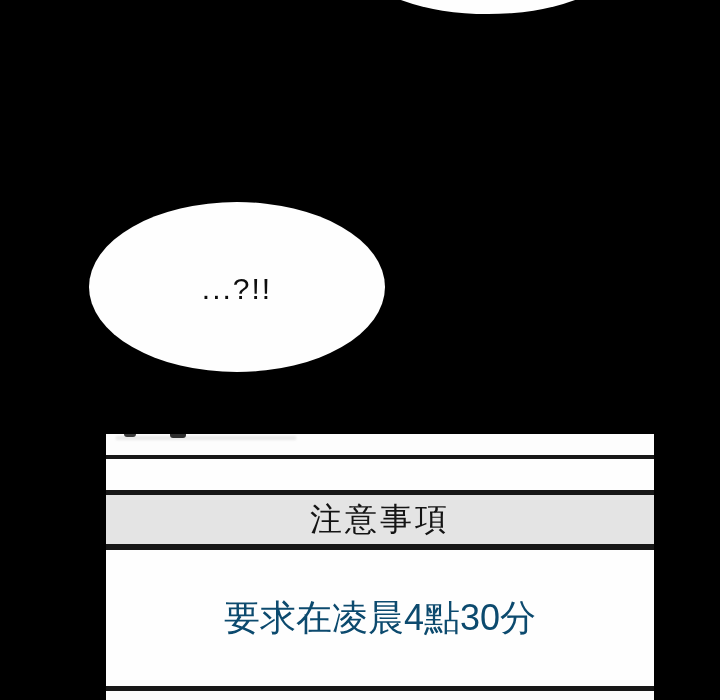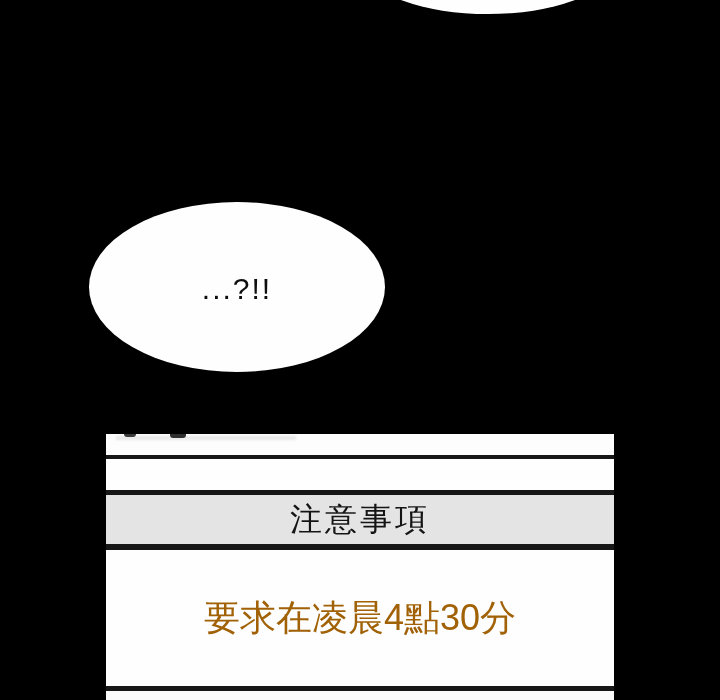--- a/index.html
+++ b/index.html
@@ -45,20 +45,21 @@
   }
 
   
   .notice {
     position: absolute;
     left: 106px;
     top: 434px;
     width: 508px;
     height: 266px;
     background: #ffffff;
+    padding-left: 40px;
   }
   .notice > div { position: absolute; left: 0; right: 0; }
 
   .row-clipped { top: 0; height: 21px; background: #fdfdfd; overflow: hidden; }
   .remnant-a {
     position: absolute; left: 18px; top: 0px; width: 12px; height: 3px;
     background: #3a3a3a; border-radius: 0 0 3px 3px;
   }
   .remnant-b {
     position: absolute; left: 64px; top: 0px; width: 16px; height: 4px;
@@ -90,21 +91,21 @@
 
   .body-rows {
     top: 116px; height: 136px;
     background: #fefefe;
     display: flex; flex-direction: column;
     align-items: center; justify-content: center;
   }
   .body-line {
     font-size: 36px;
     line-height: 48px;
-    color: #a16207;
+    color: #0c4a6e;
     letter-spacing: 0px;
     white-space: nowrap;
   }
 
   .bottom-strip { top: 257px; height: 9px; background: #fbfbfb; }
 </style>
 </head>
 <body>
 
 <div class="stage">

